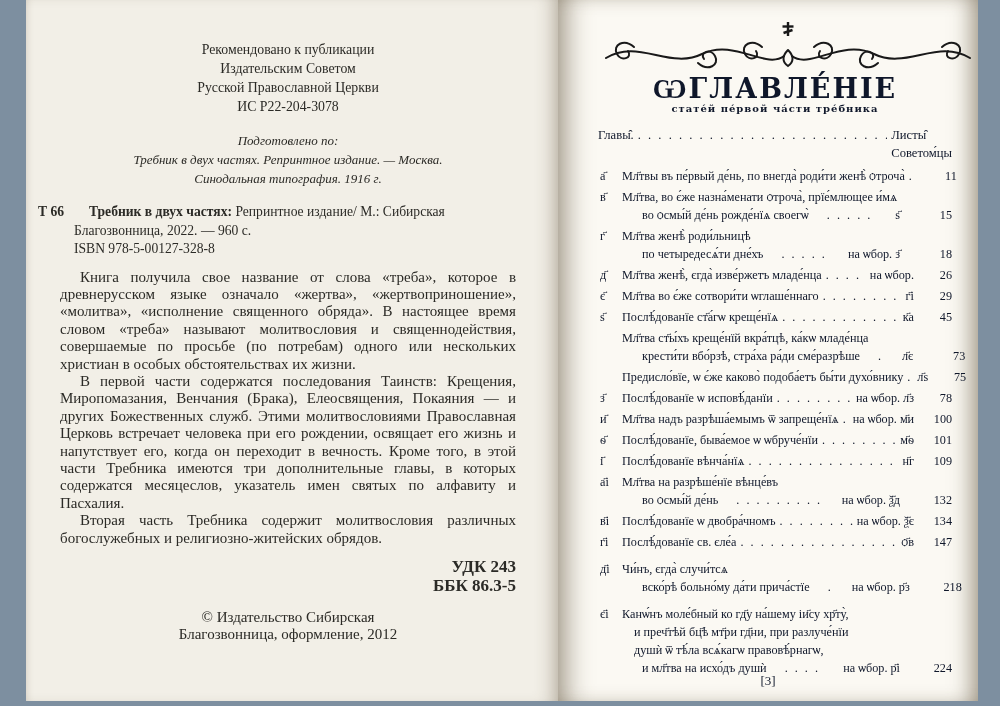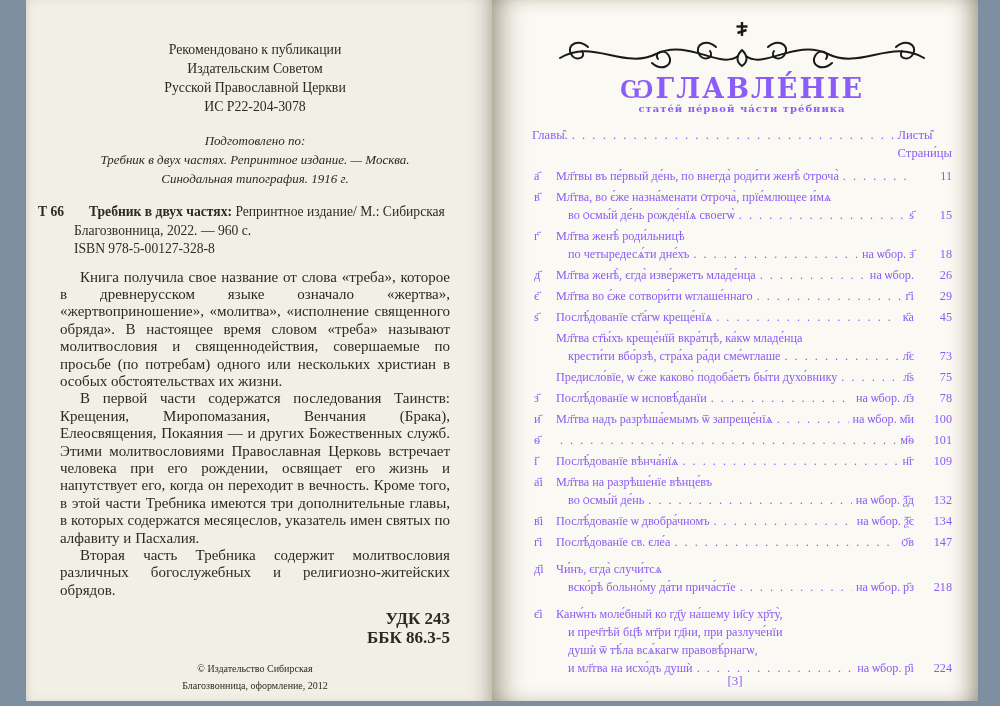--- a/index.html
+++ b/index.html
@@ -4,42 +4,42 @@
 <style>
   html,body{margin:0;padding:0;}
   body{
     width:1000px;height:706px;position:relative;overflow:hidden;
     background:#7d8fa0;
     font-family:"Liberation Serif","DejaVu Serif",serif;
   }
   .book{position:absolute;top:0;left:26px;right:22px;bottom:5px;display:flex;}
   .page{height:100%;box-sizing:border-box;overflow:hidden;position:relative;}
   .page.left{
-    width:466px;background:#f2efe7;color:#2b2a26;
+    width:532px;background:#f2efe7;color:#2b2a26;
     box-shadow:inset -16px 0 20px -14px rgba(80,65,40,.45), inset 6px 0 10px -8px rgba(80,65,40,.35);
   }
   .page.right{
-    flex:1;background:#fbf9f3;color:#8b5cf6;
+    flex:1;background:#fbf9f3;color:#0f172a;
     box-shadow:inset 22px 0 28px -16px rgba(80,65,40,.6), inset -18px 0 22px -12px rgba(80,65,40,.55);
   }
 
   
   .lp-content{padding:40px 42px 0 34px;font-size:13.6px;line-height:17.4px;}
   .center{text-align:center;}
   .ml{white-space:pre-line;}
   .italic{font-style:italic;}
   .lp-content p{margin:0;}
   .approval{margin-bottom:15px !important;font-size:13.8px;line-height:19px;}
   .prepared{margin-bottom:15px !important;font-size:13px;line-height:19px;}
   .bib{position:relative;margin-left:14px !important;text-indent:15px;line-height:18.5px;}
   .margin-code{position:absolute;left:-36px;top:0;font-weight:bold;text-indent:0;}
   .isbn{margin-left:14px !important;line-height:18.5px;margin-bottom:10px !important;}
   .para{text-align:justify;text-indent:20px;font-size:15px;line-height:17.4px;}
   .codes{text-align:right;font-weight:bold;margin-top:10px;line-height:19px;font-size:17px;}
-  .copyright{margin-top:14px !important;font-size:10px;line-height:16.5px;}
+  .copyright{margin-top:14px !important;font-size:15px;line-height:16.5px;}
 
   
   .rp-content{padding:20px 26px 0 40px;font-size:12.2px;line-height:18px;}
   .ornament{display:block;margin:0 auto;}
   .toc-title{
     font-family:"DejaVu Serif",serif;font-size:27px;font-weight:bold;
     letter-spacing:2px;text-align:center;margin:4px 0 2px 0;
   }
   .toc-subtitle{
     font-family:"DejaVu Serif",serif;font-size:10px;font-weight:bold;
@@ -49,21 +49,21 @@
   .dots{
     flex:1 1 auto;min-width:6px;overflow:hidden;white-space:nowrap;
     letter-spacing:2px;margin:0 4px;
   }
   .toc-entry{position:relative;padding-left:24px;margin-bottom:3px;}
   .toc-entry.spaced{margin-top:9px;}
   .toc-num{position:absolute;left:2px;top:0;}
   .toc-line{white-space:nowrap;}
   .toc-line.cont{margin-left:12px;}
   .toc-last{display:flex;align-items:baseline;}
-  .toc-last.cont{margin-left:12px;}
+  .toc-last.cont{margin-left:20px;gap:14px;}
   .toc-text{white-space:nowrap;flex:0 0 auto;}
   .toc-leaf{white-space:nowrap;flex:0 0 auto;margin-right:6px;}
   .toc-page{flex:0 0 auto;width:32px;text-align:right;}
   .folio{position:absolute;bottom:11px;left:0;right:0;text-align:center;font-size:13px;}
 </style>
 </head>
 <body>
 
 <div class="book">
 
@@ -118,21 +118,21 @@
           <path d="M190,30 c-6,6 -6,12 0,16 c6,-4 6,-10 0,-16"></path>
         </g>
       </svg>
 
       <h1 class="toc-title">ѠГЛАВЛЕ́НІЕ</h1>
       <div class="toc-subtitle">стате́й пе́рвой ча́сти тре́бника</div>
 
       <div class="toc-colhead">
         <span>Главы̑.</span>
         <span class="dots">. . . . . . . . . . . . . . . . . . . . . . . . . . . . . . . . . . . . . . . . . . . . . . . . . . . . . . . . . . . . . . . . . . . . . . . . . . . . . . . . </span>
-        <span>Листы̑ Страни́цы</span>
+        <span>Листы̑ Советом́цы</span>
       </div>
 
       <div id="toc-entries">
           <div class="toc-entry">
             <span class="toc-num">а҃</span>
             <div class="toc-last">
               <span class="toc-text">Мл҃твы въ пе́рвый де́нь, по внегда̀ роди́ти женѣ̀ ѻтроча̀</span>
               <span class="dots">. . . . . . . . . . . . . . . . . . . . . . . . . . . . . . . . . . . . . . . . . . . . . . . . . . . . . . . . . . . . . . . . . . . . . . . . . . . . . . . . </span>
               <span class="toc-leaf"></span>
               <span class="toc-page">11</span>
@@ -182,21 +182,21 @@
               <span class="toc-text">Послѣ́дованїе ст҃а́гѡ креще́нїѧ</span>
               <span class="dots">. . . . . . . . . . . . . . . . . . . . . . . . . . . . . . . . . . . . . . . . . . . . . . . . . . . . . . . . . . . . . . . . . . . . . . . . . . . . . . . . </span>
               <span class="toc-leaf">к҃а</span>
               <span class="toc-page">45</span>
             </div>
           </div>
           <div class="toc-entry">
             <span class="toc-num"></span>
             <div class="toc-line">Мл҃тва ст҃ы́хъ креще́нїй вкра́тцѣ, ка́кѡ младе́нца</div>
             <div class="toc-last cont">
-              <span class="toc-text">крести́ти вбо́рзѣ, стра́ха ра́ди сме́ѡглаше</span>
+              <span class="toc-text">крести́ти вбо́рзѣ, стра́ха ра́ди сме́разрѣше</span>
               <span class="dots">. . . . . . . . . . . . . . . . . . . . . . . . . . . . . . . . . . . . . . . . . . . . . . . . . . . . . . . . . . . . . . . . . . . . . . . . . . . . . . . . </span>
               <span class="toc-leaf">л҃є</span>
               <span class="toc-page">73</span>
             </div>
           </div>
           <div class="toc-entry">
             <span class="toc-num"></span>
             <div class="toc-last">
               <span class="toc-text">Предисло́вїе, ѡ є́же каково̀ подоба́етъ бы́ти духо́внику</span>
               <span class="dots">. . . . . . . . . . . . . . . . . . . . . . . . . . . . . . . . . . . . . . . . . . . . . . . . . . . . . . . . . . . . . . . . . . . . . . . . . . . . . . . . </span>
@@ -218,20 +218,21 @@
             <div class="toc-last">
               <span class="toc-text">Мл҃тва надъ разрѣша́емымъ ѿ запреще́нїѧ</span>
               <span class="dots">. . . . . . . . . . . . . . . . . . . . . . . . . . . . . . . . . . . . . . . . . . . . . . . . . . . . . . . . . . . . . . . . . . . . . . . . . . . . . . . . </span>
               <span class="toc-leaf">на ѡбор. м҃и</span>
               <span class="toc-page">100</span>
             </div>
           </div>
           <div class="toc-entry">
             <span class="toc-num">ѳ҃</span>
             <div class="toc-last">
+              <span class="toc-text">Послѣ́дованїе, быва́емое ѡ ѡбруче́нїи</span>
               <span class="dots">. . . . . . . . . . . . . . . . . . . . . . . . . . . . . . . . . . . . . . . . . . . . . . . . . . . . . . . . . . . . . . . . . . . . . . . . . . . . . . . . </span>
               <span class="toc-leaf">м҃ѳ</span>
               <span class="toc-page">101</span>
             </div>
           </div>
           <div class="toc-entry">
             <span class="toc-num">і҃</span>
             <div class="toc-last">
               <span class="toc-text">Послѣ́дованїе вѣнча́нїѧ</span>
               <span class="dots">. . . . . . . . . . . . . . . . . . . . . . . . . . . . . . . . . . . . . . . . . . . . . . . . . . . . . . . . . . . . . . . . . . . . . . . . . . . . . . . . </span>

